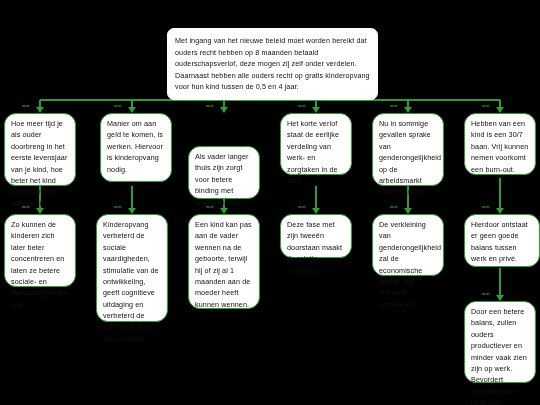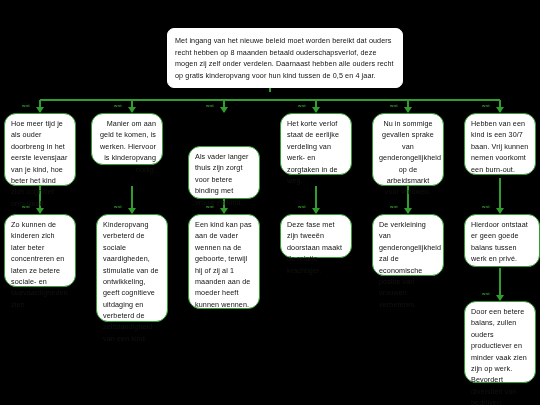--- a/index.html
+++ b/index.html
@@ -78,42 +78,42 @@
       <polygon points="40,214 36,208 44,208"></polygon>
       <polygon points="132,214 128,208 136,208"></polygon>
       <polygon points="224,214 220,208 228,208"></polygon>
       <polygon points="316,214 312,208 320,208"></polygon>
       <polygon points="408,214 404,208 412,208"></polygon>
       <polygon points="500,214 496,208 504,208"></polygon>
       <polygon points="500,301 496,295 504,295"></polygon>
     </g>
   </svg>
 
-  <div class="node root" style="left:167px;top:28px;width:236px;">Met ingang van het nieuwe beleid moet worden bereikt dat ouders recht hebben op 8 maanden betaald ouderschapsverlof, deze mogen zij zelf onder verdelen. Daarnaast hebben alle ouders recht op gratis kinderopvang voor hun kind tussen de 0,5 en 4 jaar.</div>
+  <div class="node root" style="left:167px;top:28px;width:211px;">Met ingang van het nieuwe beleid moet worden bereikt dat ouders recht hebben op 8 maanden betaald ouderschapsverlof, deze mogen zij zelf onder verdelen. Daarnaast hebben alle ouders recht op gratis kinderopvang voor hun kind tussen de 0,5 en 4 jaar.</div>
 
   <div class="edge-label" style="left:22px;top:104px;">wnt</div>
   <div class="edge-label" style="left:114px;top:104px;">wnt</div>
   <div class="edge-label" style="left:206px;top:104px;">wnt</div>
   <div class="edge-label" style="left:298px;top:104px;">wnt</div>
   <div class="edge-label" style="left:390px;top:104px;">wnt</div>
   <div class="edge-label" style="left:482px;top:104px;">wnt</div>
 
   <div class="edge-label" style="left:22px;top:205px;">wnt</div>
   <div class="edge-label" style="left:114px;top:205px;">wnt</div>
   <div class="edge-label" style="left:206px;top:205px;">wnt</div>
   <div class="edge-label" style="left:298px;top:205px;">wnt</div>
   <div class="edge-label" style="left:390px;top:205px;">wnt</div>
   <div class="edge-label" style="left:482px;top:205px;">wnt</div>
   <div class="edge-label" style="left:482px;top:292px;">wnt</div>
 
   <div class="node" style="left:4px;top:113px;width:72px;height:73px;">Hoe meer tijd je als ouder doorbreng in het eerste levensjaar van je kind, hoe beter het kind zich cognitief ontwikkelt.</div>
-  <div class="node" style="left:91px;top:113px;width:72px;height:52px;text-align:right;">Manier om aan geld te komen, is werken. Hiervoor is kinderopvang nodig.</div>
+  <div class="node" style="left:100px;top:113px;width:72px;height:69px;">Manier om aan geld te komen, is werken. Hiervoor is kinderopvang nodig.</div>
   <div class="node" style="left:188px;top:113px;width:72px;height:53px;margin-top:33px;">Als vader langer thuis zijn  zorgt voor betere binding met vrouw én kind.</div>
   <div class="node" style="left:280px;top:113px;width:72px;height:62px;">Het korte verlof staat de eerlijke verdeling van werk- en zorgtaken in de weg.</div>
-  <div class="node" style="left:372px;top:113px;width:72px;height:73px;text-align:center;">Nu in sommige gevallen sprake van genderongelijkheid op de arbeidsmarkt voor vrouwen.</div>
+  <div class="node" style="left:372px;top:113px;width:72px;height:73px;">Nu in sommige gevallen sprake van genderongelijkheid op de arbeidsmarkt voor vrouwen.</div>
   <div class="node" style="left:464px;top:113px;width:72px;height:62px;">Hebben van een kind is een 30/7 baan. Vrij kunnen nemen voorkomt een burn-out.</div>
 
   <div class="node" style="left:4px;top:214px;width:72px;height:73px;">Zo kunnen de kinderen zich later beter concentreren en laten ze betere sociale- en taalvaardigheden zien.</div>
   <div class="node" style="left:96px;top:214px;width:72px;height:108px;">Kinderopvang verbeterd de sociale vaardigheden, stimulatie van de ontwikkeling, geeft cognitieve uitdaging en verbeterd de zelfstandigheid van een kind.</div>
   <div class="node" style="left:188px;top:214px;width:72px;height:95px;">Een kind kan pas aan de vader wennen na de geboorte, terwijl hij of zij al 1 maanden aan de moeder heeft kunnen wennen.</div>
   <div class="node" style="left:280px;top:214px;width:72px;height:44px;">Deze fase met zijn tweeën doorstaan maakt de relatie krachtiger.</div>
   <div class="node" style="left:372px;top:214px;width:72px;height:62px;">De verkleining van genderongelijkheid zal de economische positie van vrouwen verbeteren.</div>
   <div class="node" style="left:464px;top:214px;width:76px;height:53px;">Hierdoor ontstaat er geen goede balans tussen werk en privé.</div>
 
   <div class="node" style="left:464px;top:301px;width:72px;height:82px;">Door een betere balans, zullen ouders productiever en minder vaak zien zijn op werk. Bevordert diversiteit van bedrijven.</div>

